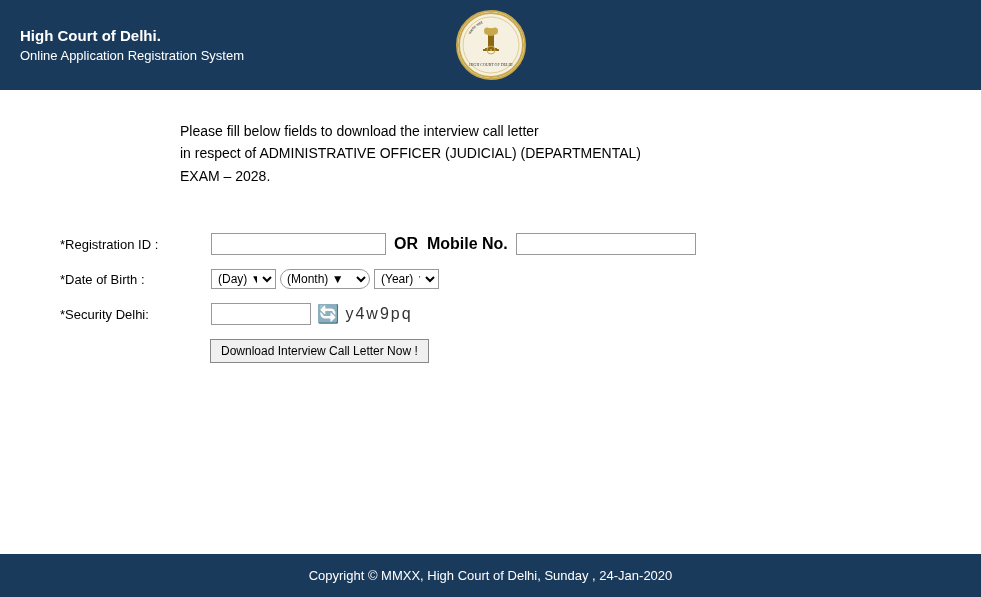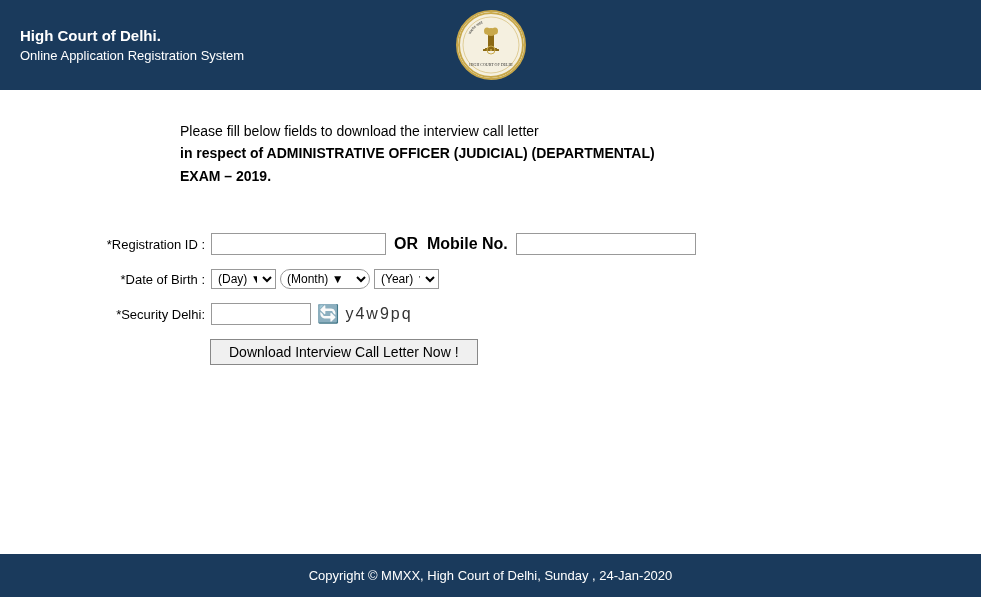--- a/index.html
+++ b/index.html
@@ -60,40 +60,40 @@
       margin-bottom: 46px;
     }
 
     .instructions p {
       font-size: 14px;
       color: #000000;
       line-height: 1.6;
     }
 
     .instructions strong {
-      font-weight: bold;
+      font-weight: normal;
     }
 
     
     .form-area {
       margin-left: 40px;
       margin-top: 10px;
     }
 
     .form-row {
       display: flex;
       align-items: center;
       margin-bottom: 14px;
     }
 
     .form-label {
       font-size: 13px;
       color: #000000;
       min-width: 145px;
-      text-align: right;
+      text-align: left;
       margin-right: 6px;
     }
 
     .form-input {
       border: 1px solid #999;
       padding: 3px 5px;
       font-size: 13px;
       height: 22px;
     }
 
@@ -148,22 +148,22 @@
 
     
     .download-row {
       margin-left: 150px;
       margin-top: 8px;
     }
 
     .download-btn {
       border: 1px solid #888;
       background: #f0f0f0;
-      padding: 4px 18px;
-      font-size: 14px;
+      padding: 4px 10px;
+      font-size: 12px;
       cursor: pointer;
       color: #000000;
     }
 
     
     .footer {
       background-color: #1a3a5c;
       color: #ffffff;
       text-align: center;
       padding: 14px;
@@ -221,21 +221,21 @@
     </div>
   </div>
 </header>
 
 <main class="main-content">
 
   <div class="instructions">
     <p>
       <span>Please fill below fields to download the interview call letter</span><br>
       <strong>in respect of ADMINISTRATIVE OFFICER (JUDICIAL) (DEPARTMENTAL)</strong><br>
-      <strong>EXAM – 2019.</strong>
+      <strong>EXAM – 2028.</strong>
     </p>
   </div>
 
   <div class="form-area">
 
     <div class="form-row">
       <label class="form-label">*Registration ID :</label>
       <input type="text" class="form-input registration-input" placeholder="" style="">
       <span class="or-text">
         <span>OR</span>

